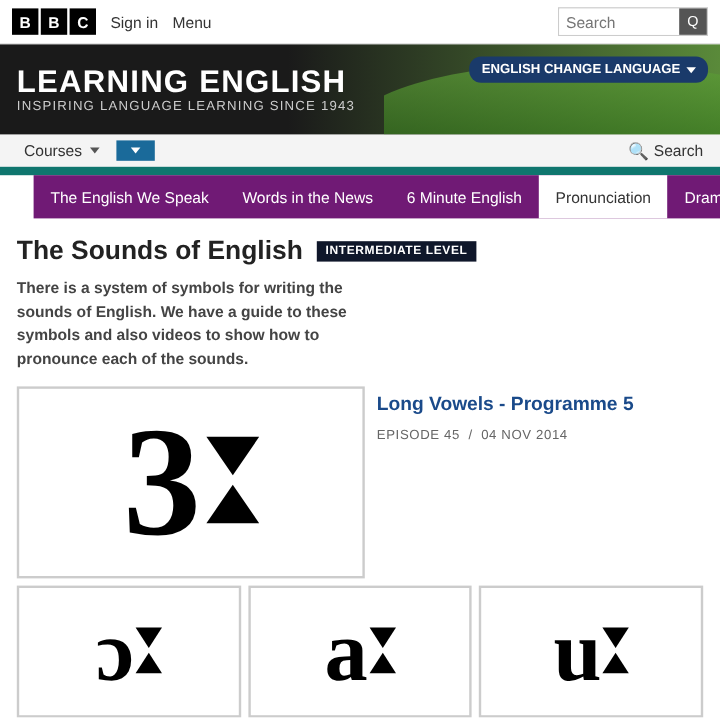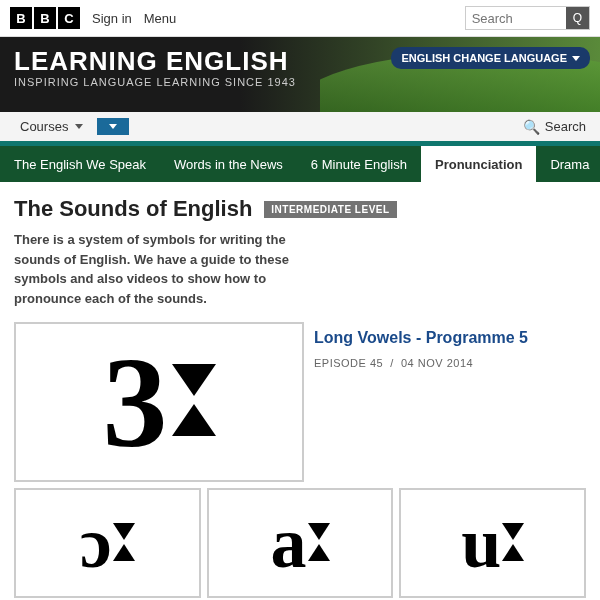--- a/index.html
+++ b/index.html
@@ -60,21 +60,21 @@
       cursor: pointer;
       font-size: 12px;
     }
 
     
     .banner {
       position: relative;
       background: linear-gradient(to right, #1a1a1a 40%, #5a8a3a 100%);
       height: 75px;
       display: flex;
-      align-items: flex-start;
+      align-items: center;
       padding: 10px 14px;
       overflow: hidden;
     }
     .banner-text { z-index: 2; }
     .banner-title {
       font-size: 26px;
       font-weight: bold;
       color: #fff;
       letter-spacing: 1px;
       line-height: 1.1;
@@ -116,21 +116,21 @@
       height: 75px;
       background: linear-gradient(to bottom, #6aaa40 0%, #3a7a20 100%);
       clip-path: ellipse(200px 60px at 60% 100%);
       opacity: 0.7;
       z-index: 1;
     }
 
     
     .nav-bar {
       background: #f4f4f4;
-      border-bottom: 5px solid #0f766e;
+      border-bottom: 7px solid #0f766e;
       display: flex;
       align-items: center;
       padding: 0 10px;
       height: 34px;
       gap: 4px;
     }
     .nav-courses {
       display: flex;
       align-items: center;
       gap: 4px;
@@ -172,59 +172,60 @@
       font-size: 13px;
       color: #333;
       cursor: pointer;
     }
     .search-icon-sm {
       font-size: 14px;
     }
 
     
     .sub-nav {
-      background: #14532d;
+      background: #701a75;
       display: flex;
       align-items: center;
       padding: 0;
       height: 36px;
+      margin-left: 28px;
     }
     .sub-nav-item {
       color: #fff;
       font-size: 13px;
       padding: 0 14px;
       height: 100%;
       display: flex;
       align-items: center;
       cursor: pointer;
       white-space: nowrap;
     }
     .sub-nav-item.active {
       background: #fff;
       color: #333;
-      font-weight: bold;
+      font-weight: normal;
     }
 
     
     .main-content {
       padding: 14px 14px 0 14px;
     }
     .page-title-row {
       display: flex;
       align-items: center;
       gap: 12px;
       margin-bottom: 8px;
     }
     .page-title {
       font-size: 22px;
       font-weight: bold;
       color: #222;
     }
     .level-badge {
-      background: #737373;
+      background: #0f172a;
       color: #fff;
       font-size: 10px;
       font-weight: bold;
       padding: 3px 7px;
       letter-spacing: 0.5px;
       text-transform: uppercase;
     }
     .page-desc {
       font-size: 13px;
       color: #444;

